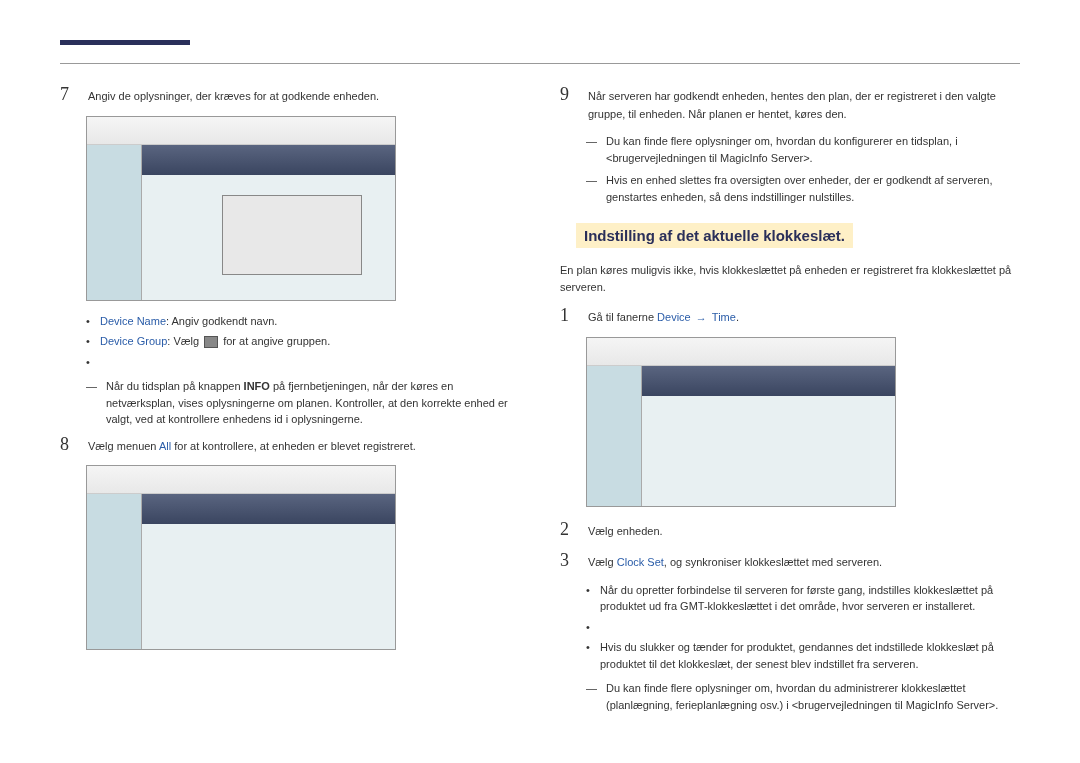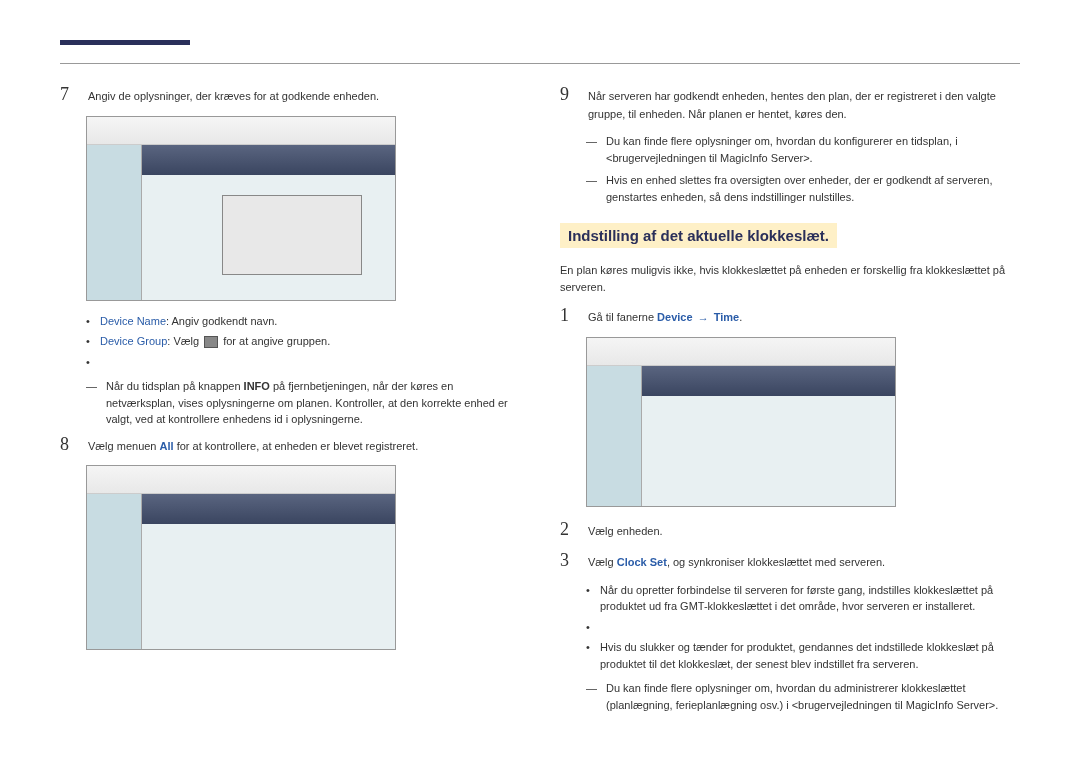--- a/index.html
+++ b/index.html
@@ -18,24 +18,24 @@
 .screenshot-sidebar { width: 55px; background: #c8dce2; border-right: 1px solid #aaa; }
 .screenshot-main { flex: 1; background: #e8f0f2; position: relative; }
 .screenshot-toolbar { height: 30px; background: linear-gradient(#5a6580, #3a4560); }
 .bullet-list { margin: 8px 0 8px 26px; }
 .bullet-item { display: flex; gap: 8px; margin-bottom: 4px; line-height: 1.5; }
 .bullet-dot { min-width: 6px; }
 .label-bold { color: #2a5ca8; font-weight: normal; }
 .inline-icon { display: inline-block; width: 14px; height: 12px; background: #888; border: 1px solid #555; vertical-align: middle; margin: 0 2px; }
 .note-dash { display: flex; gap: 8px; margin: 6px 0 6px 26px; line-height: 1.5; color: #333; }
 .note-dash .dash { min-width: 12px; }
-.section-heading { background: #fef0c7; display: inline-block; padding: 4px 8px; font-size: 15px; font-weight: bold; color: #2a2f5a; margin: 12px 0 8px 0; }
+.section-heading { background: #fef0c7; display: inline-block; padding: 4px 8px; font-size: 15px; font-weight: bold; color: #2a2f5a; margin: 12px 0 8px 16px; }
 .intro-text { margin: 6px 0 10px 0; line-height: 1.5; }
 .bold-inline { font-weight: bold; margin-top: 24px; }
-.blue-inline { color: #2a5ca8; font-weight: bold; }
+.blue-inline { color: #2a5ca8; font-weight: normal; }
 .arrow { margin: 0 2px; }
 .dialog-box { position: absolute; top: 50px; left: 80px; width: 140px; height: 80px; background: #e8e8e8; border: 1px solid #888; }
 </style>
 </head>
 <body>
 
 <div class="header-bar"></div>
 
 <div class="columns">
   <div class="col">
@@ -104,21 +104,21 @@
       <span>Du kan finde flere oplysninger om, hvordan du konfigurerer en tidsplan, i &lt;brugervejledningen til MagicInfo Server&gt;.</span>
     </div>
     <div class="note-dash">
       <span class="dash">―</span>
       <span>Hvis en enhed slettes fra oversigten over enheder, der er godkendt af serveren, genstartes enheden, så dens indstillinger nulstilles.</span>
     </div>
 
     <div>
       <span class="section-heading">Indstilling af det aktuelle klokkeslæt.</span>
     </div>
-    <div class="intro-text">En plan køres muligvis ikke, hvis klokkeslættet på enheden er forskellig fra klokkeslættet på serveren.</div>
+    <div class="intro-text">En plan køres muligvis ikke, hvis klokkeslættet på enheden er registreret fra klokkeslættet på serveren.</div>
 
     <div class="step">
       <div class="step-num">1</div>
       <div class="step-body"><span>Gå til fanerne </span><span class="blue-inline">Device</span><span class="arrow blue-inline"> → </span><span class="blue-inline">Time</span><span>.</span></div>
     </div>
 
     <div class="screenshot screenshot-small">
       <div class="screenshot-header"></div>
       <div class="screenshot-body">
         <div class="screenshot-sidebar"></div>

